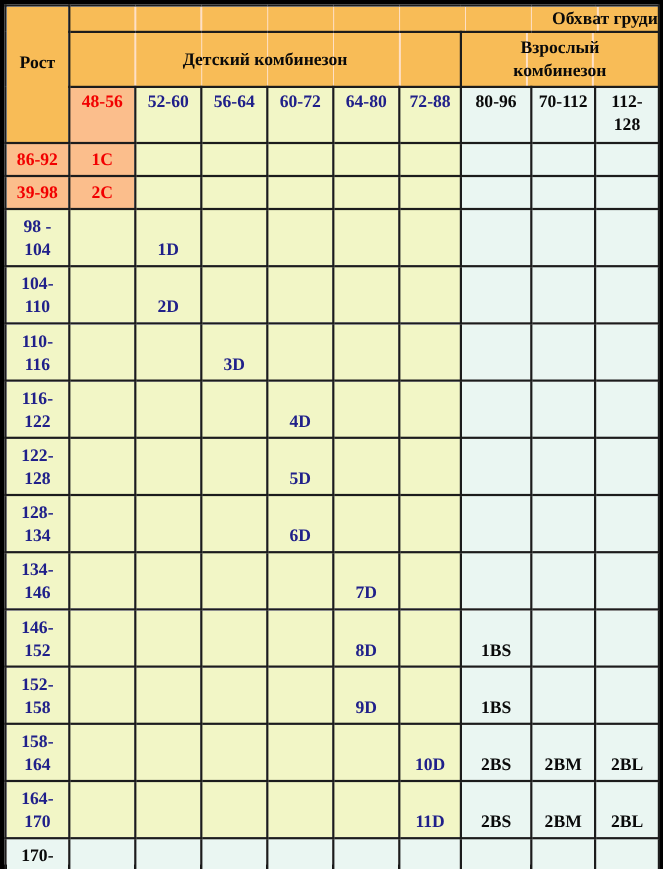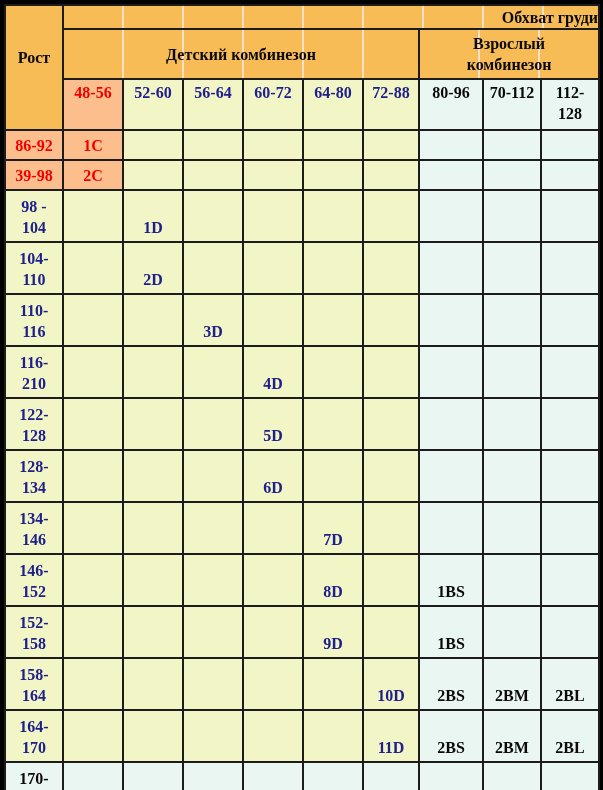--- a/index.html
+++ b/index.html
@@ -131,21 +131,21 @@
           <td class="val bg-yellow c-navy">3D</td>
           <td class="val bg-yellow"></td>
           <td class="val bg-yellow"></td>
           <td class="val bg-yellow"></td>
           <td class="val bg-blue"></td>
           <td class="val bg-blue"></td>
           <td class="val bg-blue"></td>
         </tr>
         <tr class="r-double">
           <td class="rowlabel bg-yellow c-navy">116-
-210</td>
+122</td>
           <td class="val bg-yellow"></td>
           <td class="val bg-yellow"></td>
           <td class="val bg-yellow"></td>
           <td class="val bg-yellow c-navy">4D</td>
           <td class="val bg-yellow"></td>
           <td class="val bg-yellow"></td>
           <td class="val bg-blue"></td>
           <td class="val bg-blue"></td>
           <td class="val bg-blue"></td>
         </tr>

